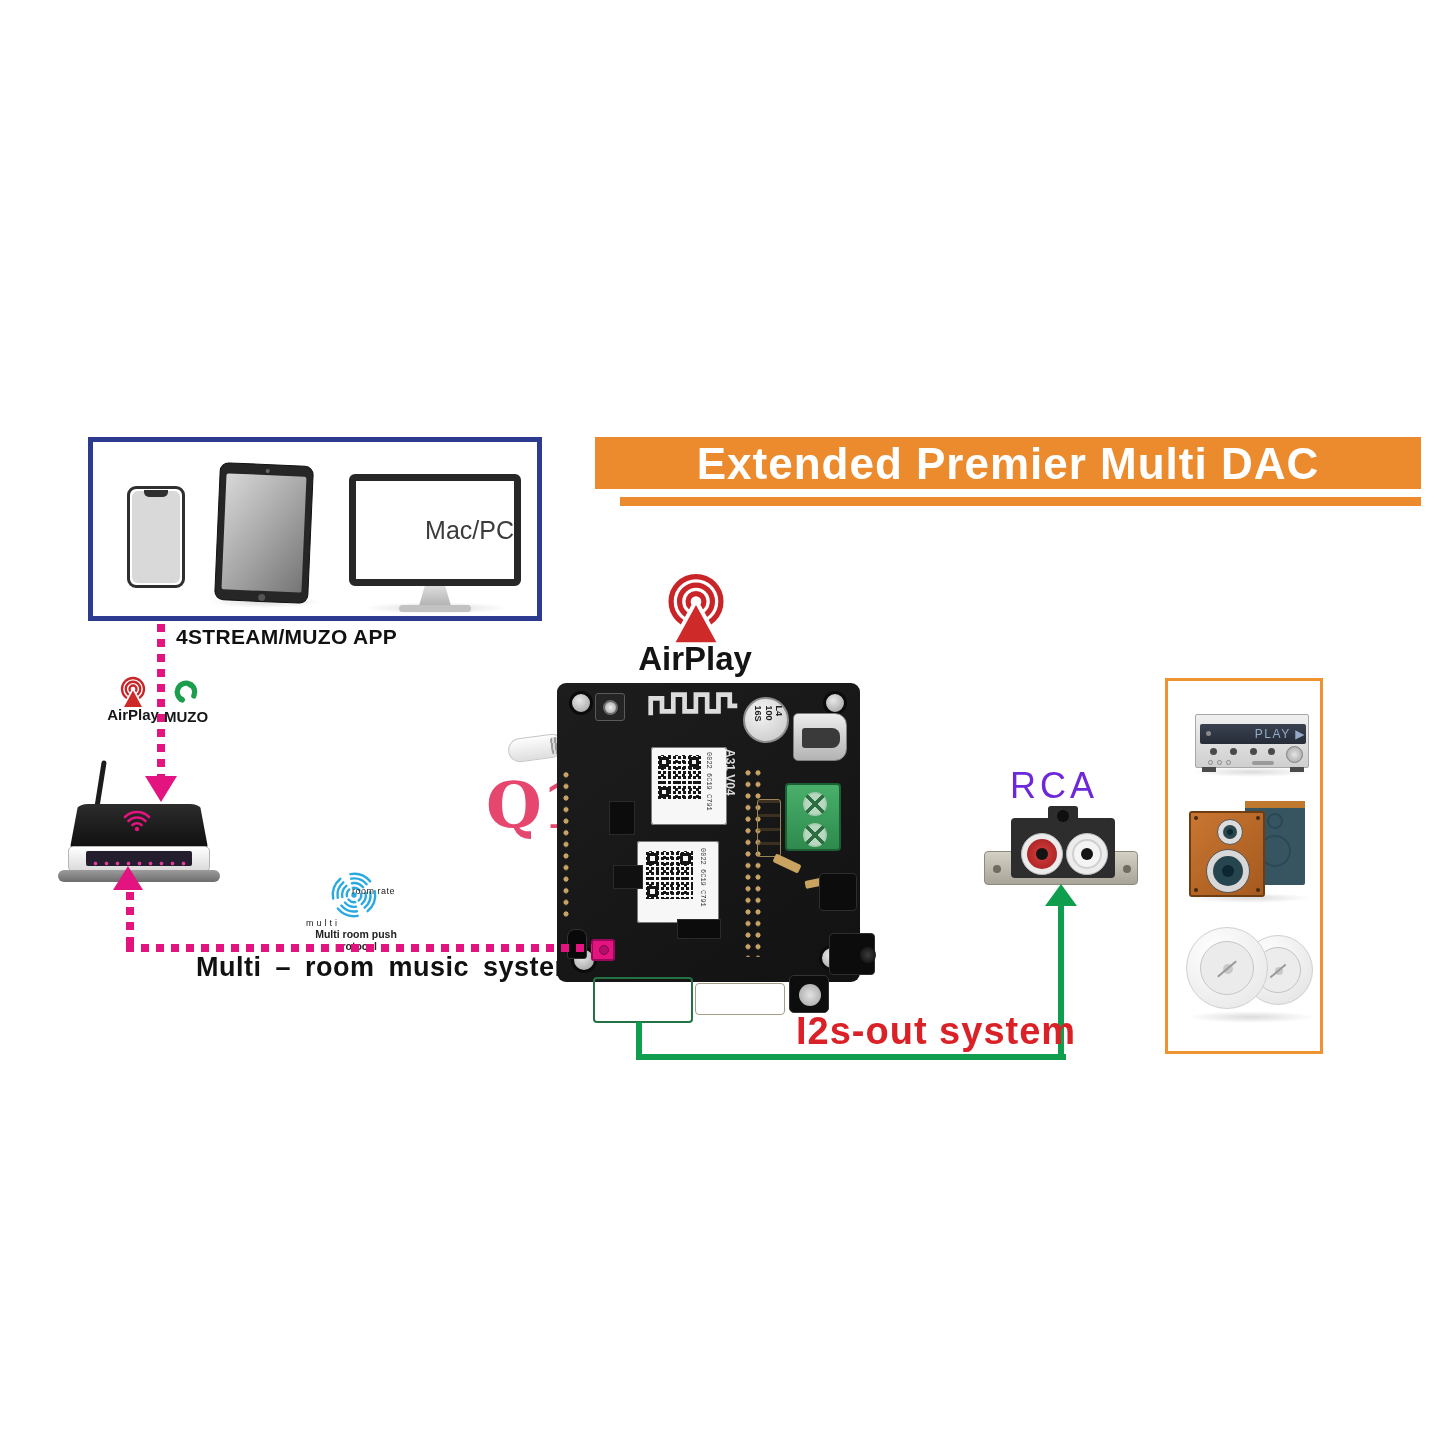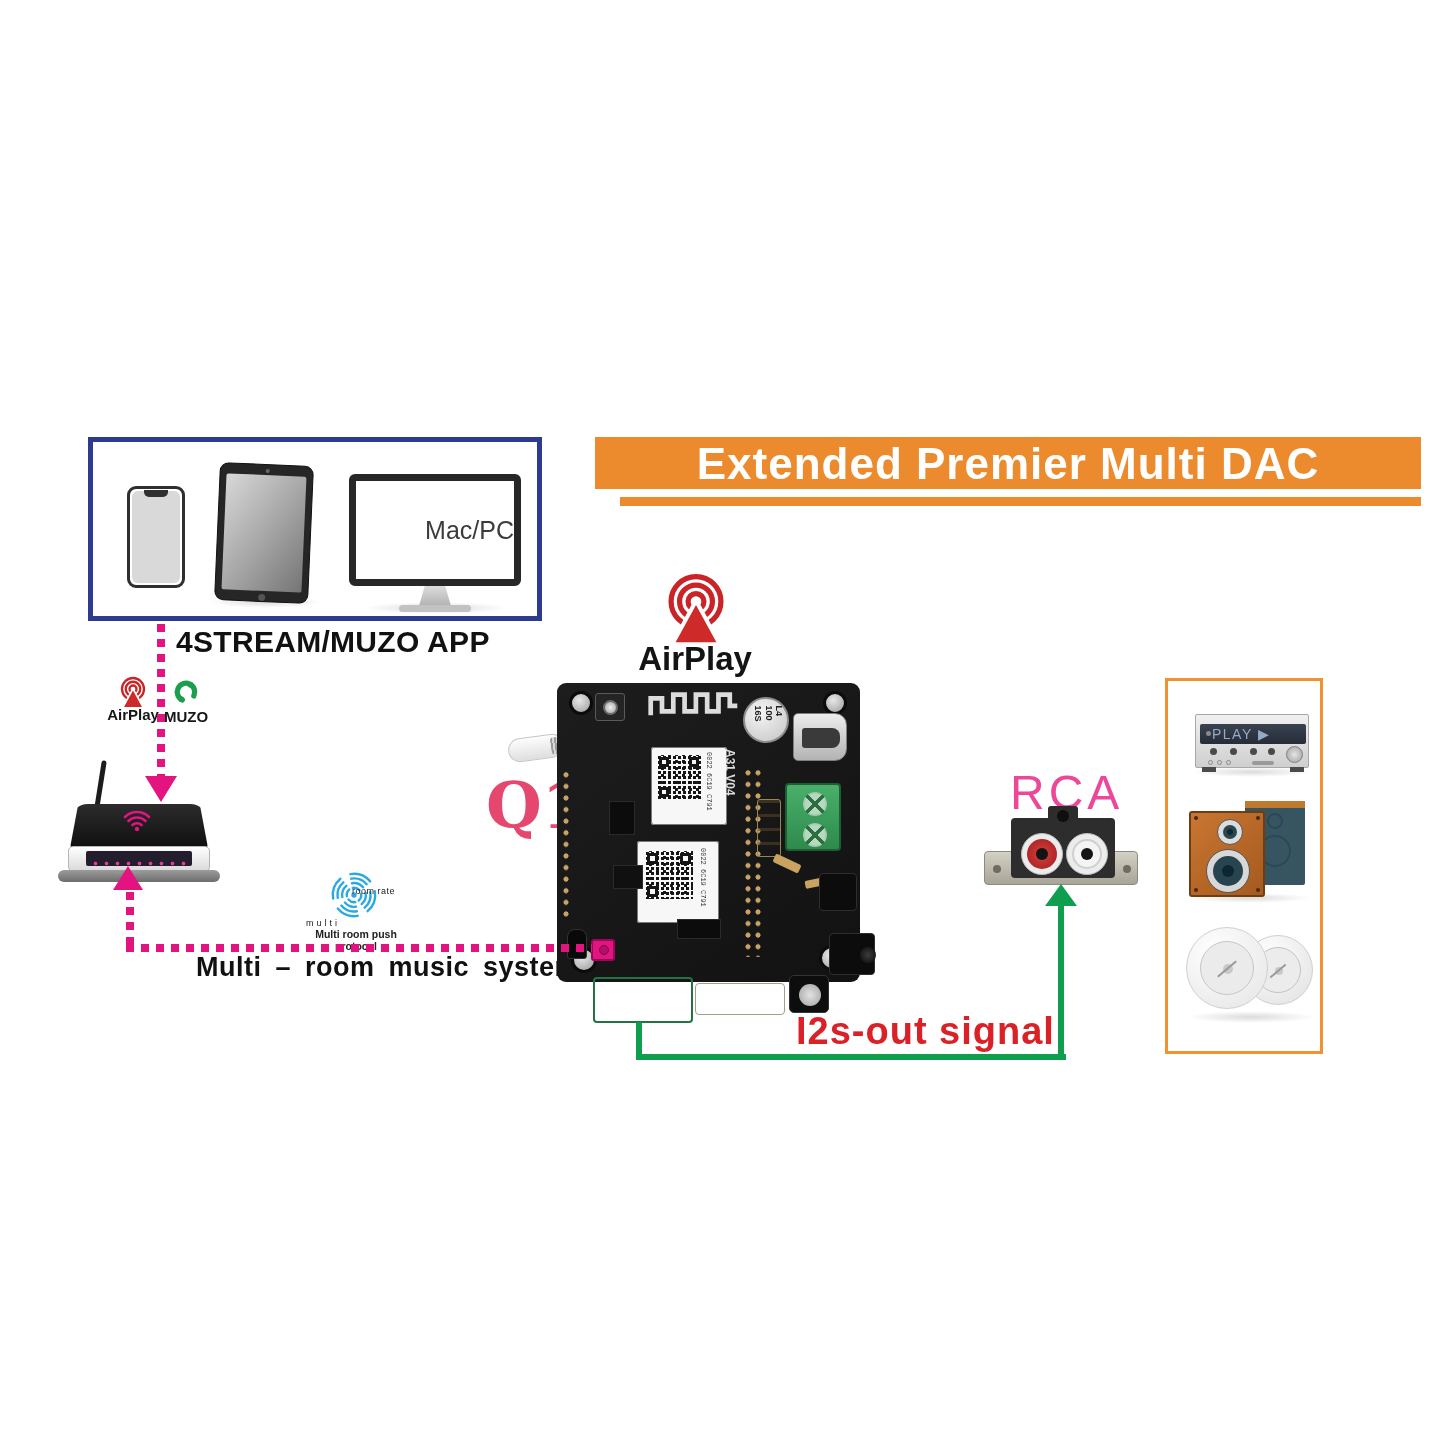--- a/index.html
+++ b/index.html
@@ -48,21 +48,21 @@
 
     <div style="left:256px;top:32px;width:172px;height:150px;">
       <div style="left:0;top:0;width:172px;height:112px;border:7px solid #272727;border-radius:6px;background:#fff;">
         <span style="left:0;top:0;width:158px;height:98px;line-height:98px;text-align:right;font-size:25px;color:#3c3c3c;">Mac/PC</span>
       </div>
       <div style="left:70px;top:112px;width:32px;height:20px;background:linear-gradient(#dcdcdc,#b2b2b2);
                   clip-path:polygon(18% 0,82% 0,100% 100%,0 100%);"></div>
       <div style="left:50px;top:131px;width:72px;height:7px;border-radius:4px;background:#c2c2c2;"></div>
     </div>
   </div>
-  <div style="left:176px;top:625px;font-size:30px;font-weight:bold;letter-spacing:0.3px;color:#111;">4STREAM/MUZO APP</div>
+  <div style="left:176px;top:625px;font-size:21px;font-weight:bold;letter-spacing:0.3px;color:#111;">4STREAM/MUZO APP</div>
 
   <svg viewBox="0 0 60 66" style="left:118px;top:676px;width:30px;height:33px;">
     <g fill="none" stroke="#c92427" stroke-width="4.6">
       <circle cx="30" cy="26" r="7"></circle>
         <circle cx="30" cy="26" r="14.5"></circle>
         <circle cx="30" cy="26" r="22"></circle>
     </g>
     <polygon points="30,29 12,62 48,62" fill="#cf2a2a" stroke="#fff" stroke-width="7" paint-order="stroke" stroke-linejoin="round"></polygon>
   </svg>
   <div style="left:98px;top:706px;width:70px;text-align:center;font-size:15px;font-weight:bold;">AirPlay</div>
@@ -212,21 +212,21 @@
       <div class="circ" style="left:9px;top:8px;width:22px;height:22px;background:radial-gradient(#e3e3e3,#9f9f9f);"></div>
     </div>
   </div>
 
   <div class="dotv" style="left:157px;top:624px;height:152px;"></div>
   <div class="tri" style="left:145px;top:776px;border-left:16px solid transparent;border-right:16px solid transparent;border-top:26px solid var(--magenta);"></div>
   <div class="tri" style="left:113px;top:866px;border-left:15px solid transparent;border-right:15px solid transparent;border-bottom:24px solid var(--magenta);"></div>
   <div class="dotv" style="left:126px;top:892px;height:54px;"></div>
   <div class="doth" style="left:126px;top:944px;width:466px;"></div>
 
-  <div style="left:1010px;top:765px;width:110px;text-align:right;font-size:48px;letter-spacing:4px;color:#ec4899;">RCA</div>
+  <div style="left:1010px;top:765px;width:110px;text-align:left;font-size:36px;letter-spacing:4px;color:#6d28d9;">RCA</div>
   <div style="left:984px;top:806px;width:154px;height:80px;">
     <div style="left:0;top:45px;width:154px;height:34px;background:linear-gradient(#d3d0c4,#a8a598);border:1px solid #8e8b7e;border-radius:4px;">
       <div class="circ" style="left:8px;top:13px;width:8px;height:8px;background:#6f6c60;"></div>
       <div class="circ" style="left:138px;top:13px;width:8px;height:8px;background:#6f6c60;"></div>
     </div>
     <div style="left:27px;top:12px;width:104px;height:60px;background:#2d2d2d;border-radius:4px;"></div>
     <div style="left:64px;top:0;width:30px;height:20px;background:#2d2d2d;border-radius:3px;">
       <div class="circ" style="left:9px;top:4px;width:12px;height:12px;background:#0f0f0f;"></div>
     </div>
     <div class="circ" style="left:37px;top:27px;width:42px;height:42px;background:#ececec;border:1px solid #bdbdbd;">
@@ -236,28 +236,28 @@
     <div class="circ" style="left:82px;top:27px;width:42px;height:42px;background:#ececec;border:1px solid #bdbdbd;">
       <div class="circ" style="left:5px;top:5px;width:30px;height:30px;background:#f4f4f4;border:2px solid #cfcfcf;"></div>
       <div class="circ" style="left:14px;top:14px;width:12px;height:12px;background:#141414;"></div>
     </div>
   </div>
 
   <div class="gseg" style="left:636px;top:1022px;width:6px;height:38px;"></div>
   <div class="gseg" style="left:636px;top:1054px;width:430px;height:6px;"></div>
   <div class="gseg" style="left:1058px;top:902px;width:6px;height:158px;"></div>
   <div class="tri" style="left:1045px;top:884px;border-left:16px solid transparent;border-right:16px solid transparent;border-bottom:22px solid var(--green);"></div>
-  <div style="left:796px;top:1010px;font-size:38px;font-weight:bold;letter-spacing:1px;color:var(--signal-red);">I2s-out signal</div>
+  <div style="left:796px;top:1010px;font-size:38px;font-weight:bold;letter-spacing:1px;color:var(--signal-red);">I2s-out system</div>
 
   <div style="left:1165px;top:678px;width:158px;height:376px;border:3px solid #ef9331;background:#fff;">
 
     <div class="shadow" style="left:22px;top:86px;width:124px;height:10px;"></div>
     <div style="left:27px;top:33px;width:114px;height:54px;background:linear-gradient(#f0f0f0,#cfcfcf);border:1px solid #a8a8a8;border-radius:2px;">
       <div style="left:4px;top:9px;width:106px;height:20px;background:linear-gradient(#3a4250,#262c38);border-radius:2px;">
-        <span style="left:12px;top:0;width:106px;height:20px;line-height:20px;text-align:left;font-size:14px;letter-spacing:1.5px;color:#94aac6;">PLAY ▶</span>
+        <span style="left:0;top:0;width:106px;height:20px;line-height:20px;text-align:right;font-size:12px;letter-spacing:1.5px;color:#94aac6;">PLAY ▶</span>
         <div class="circ" style="left:6px;top:7px;width:5px;height:5px;background:#8a8a8a;"></div>
       </div>
       <div class="circ" style="left:14px;top:33px;width:7px;height:7px;background:#4a4a4a;"></div>
       <div class="circ" style="left:34px;top:33px;width:7px;height:7px;background:#4a4a4a;"></div>
       <div class="circ" style="left:54px;top:33px;width:7px;height:7px;background:#4a4a4a;"></div>
       <div class="circ" style="left:72px;top:33px;width:7px;height:7px;background:#4a4a4a;"></div>
       <div class="circ" style="left:90px;top:31px;width:17px;height:17px;background:radial-gradient(#e5e5e5,#9e9e9e);border:1px solid #808080;"></div>
       <div class="circ" style="left:12px;top:45px;width:5px;height:5px;border:1px solid #8a8a8a;"></div>
       <div class="circ" style="left:21px;top:45px;width:5px;height:5px;border:1px solid #8a8a8a;"></div>
       <div class="circ" style="left:30px;top:45px;width:5px;height:5px;border:1px solid #8a8a8a;"></div>

